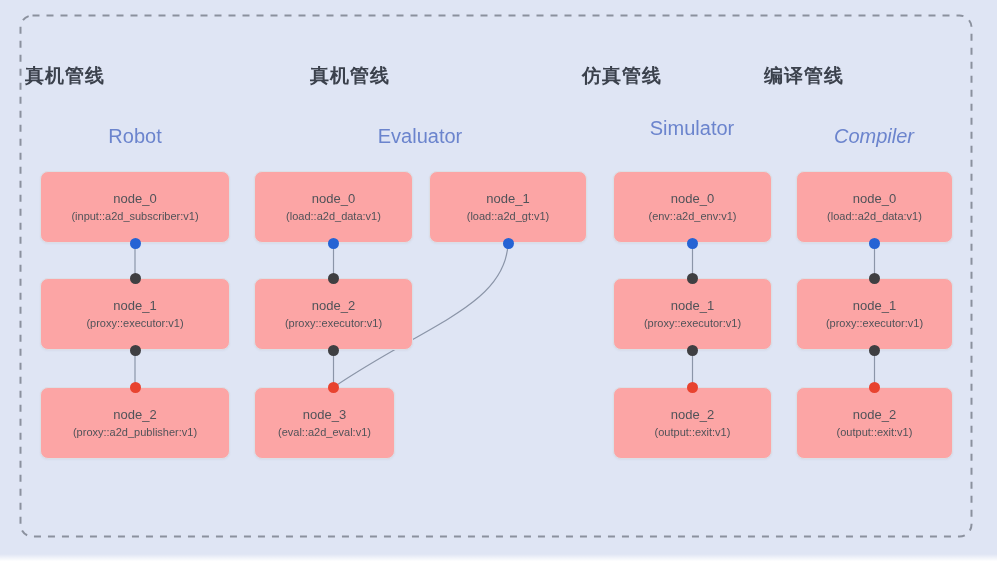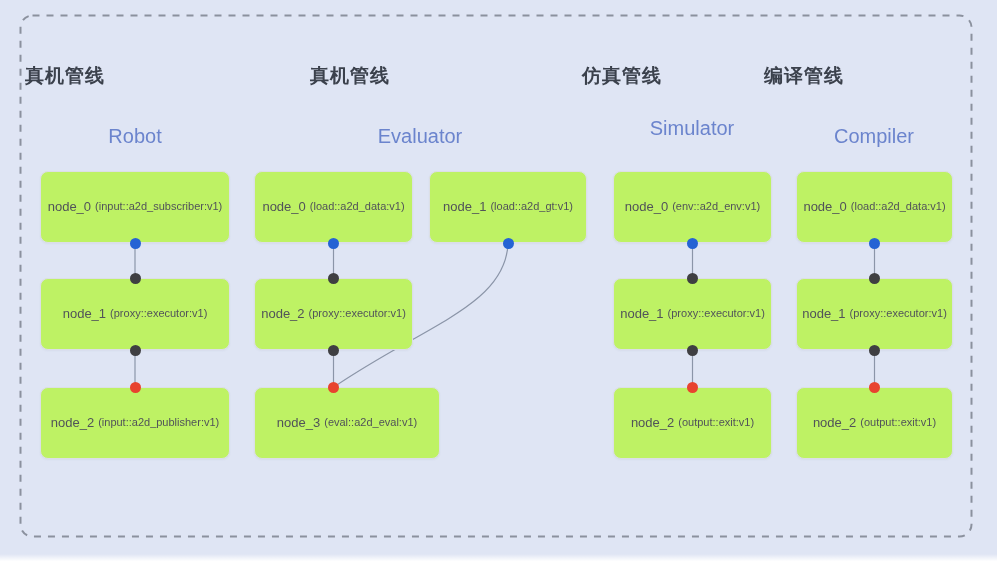--- a/index.html
+++ b/index.html
@@ -19,23 +19,23 @@
     position:absolute;width:220px;
     font-size:19px;font-weight:700;color:#3b414c;z-index:2;
     letter-spacing:1px;
   }
   .en-title{
     position:absolute;width:220px;text-align:center;
     font-size:20px;font-weight:400;color:#6b84cd;z-index:2;
   }
   .node-box{
     position:absolute;height:72px;z-index:2;
-    background:#bef264;border:1px solid #dcdfe5;border-radius:8px;
+    background:#fca5a5;border:1px solid #dcdfe5;border-radius:8px;
     box-sizing:border-box;
-    display:flex;flex-direction:row;align-items:center;justify-content:center;
+    display:flex;flex-direction:column;align-items:center;justify-content:center;
     gap:4px;
     box-shadow:0 1px 2px rgba(60,70,100,0.05);
   }
   .node-name{font-size:13px;color:#515359;line-height:1.2;}
   .node-type{font-size:11px;color:#515359;line-height:1.2;white-space:nowrap;}
   .dot{
     position:absolute;width:11px;height:11px;border-radius:50%;z-index:3;
   }
   .dot.blue{background:#2563d4;}
   .dot.black{background:#3f3f42;}
@@ -68,48 +68,48 @@
   </svg>
 
   <div class="cn-title" style="left:25px;top:63px;">真机管线</div>
   <div class="cn-title" style="left:310px;top:63px;">真机管线</div>
   <div class="cn-title" style="left:582px;top:63px;">仿真管线</div>
   <div class="cn-title" style="left:764px;top:63px;">编译管线</div>
 
   <div class="en-title" style="left:25px;top:125px;">Robot</div>
   <div class="en-title" style="left:310px;top:125px;text-align:center;">Evaluator</div>
   <div class="en-title" style="left:582px;top:117px;">Simulator</div>
-  <div class="en-title" style="left:764px;top:125px;">Compiler</div>
+  <div class="en-title" style="left:764px;top:125px;font-style:italic;">Compiler</div>
 
   <div class="node-box" style="left:40px;top:171px;width:190px;">
     <span class="node-name">node_0</span>
     <span class="node-type">(input::a2d_subscriber:v1)</span>
   </div>
   <div class="node-box" style="left:40px;top:278px;width:190px;">
     <span class="node-name">node_1</span>
     <span class="node-type">(proxy::executor:v1)</span>
   </div>
   <div class="node-box" style="left:40px;top:387px;width:190px;">
     <span class="node-name">node_2</span>
-    <span class="node-type">(input::a2d_publisher:v1)</span>
+    <span class="node-type">(proxy::a2d_publisher:v1)</span>
   </div>
 
   <div class="node-box" style="left:254px;top:171px;width:159px;">
     <span class="node-name">node_0</span>
     <span class="node-type">(load::a2d_data:v1)</span>
   </div>
   <div class="node-box" style="left:429px;top:171px;width:158px;">
     <span class="node-name">node_1</span>
     <span class="node-type">(load::a2d_gt:v1)</span>
   </div>
   <div class="node-box" style="left:254px;top:278px;width:159px;">
     <span class="node-name">node_2</span>
     <span class="node-type">(proxy::executor:v1)</span>
   </div>
-  <div class="node-box" style="left:254px;top:387px;width:186px;">
+  <div class="node-box" style="left:254px;top:387px;width:141px;">
     <span class="node-name">node_3</span>
     <span class="node-type">(eval::a2d_eval:v1)</span>
   </div>
 
   <div class="node-box" style="left:613px;top:171px;width:159px;">
     <span class="node-name">node_0</span>
     <span class="node-type">(env::a2d_env:v1)</span>
   </div>
   <div class="node-box" style="left:613px;top:278px;width:159px;">
     <span class="node-name">node_1</span>

